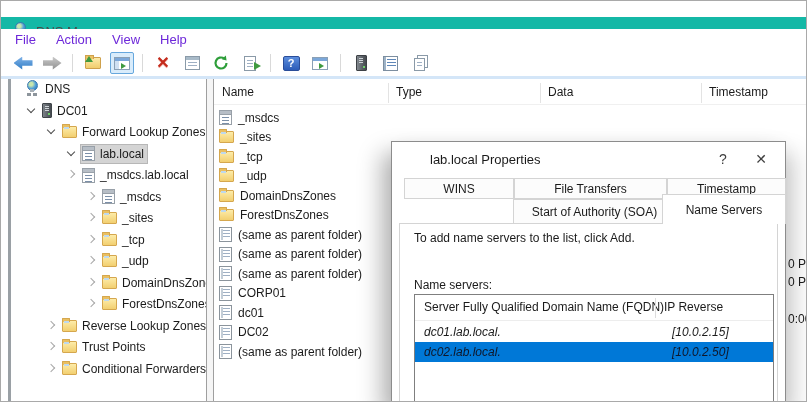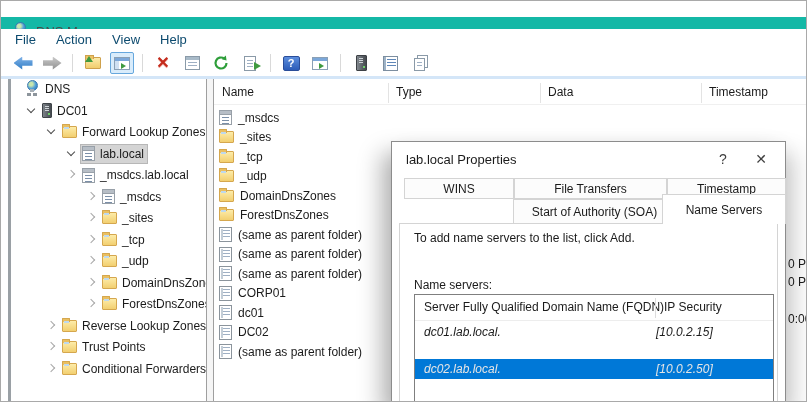--- a/index.html
+++ b/index.html
@@ -6,21 +6,21 @@
   html,body { width:807px; height:402px; }
   body { font-family:"Liberation Sans", sans-serif; font-size:12px; color:#1b1b1b; background:#fff; }
   #win { position:relative; width:807px; height:402px; background:#fff; border:1px solid #a9a9a9; overflow:hidden; }
 
   
   .titlebar { position:absolute; left:0; top:0; right:0; height:28px; background:#14b8a6; display:flex; align-items:center;margin-top:16px; }
   .title-text { margin-left:8px; font-size:13px; color:#4a4a4a; }
 
   
   .menubar { position:absolute; left:0; top:28px; right:0; height:21px; background:#fff; display:flex; align-items:center; padding-left:4px; }
-  .menu-item { padding:2px 10px; font-size:13px; color:#0c4a6e; }
+  .menu-item { padding:2px 10px; font-size:13px; color:#6d28d9; }
 
   
   .toolbar { position:absolute; left:0; top:49px; right:0; height:26px; background:#fff; display:flex; align-items:center; padding-left:10px; gap:5px; }
   .tbi { width:24px; height:22px; display:flex; align-items:center; justify-content:center; position:relative; }
   .tbi.pressed { background:#d9ecfb; border:1px solid #66a7dd; border-radius:2px; }
   .tsep { width:1px; height:18px; background:#d9d9d9; margin:0 3px; }
   .arr { width:19px; height:13px; }
   .arr-back { background:linear-gradient(#7fb2e8,#2f7cc4); clip-path:polygon(0 50%,46% 0,46% 28%,100% 28%,100% 72%,46% 72%,46% 100%); }
   .arr-fwd  { background:linear-gradient(#c9c9c9,#8f8f8f); clip-path:polygon(100% 50%,54% 0,54% 28%,0 28%,0 72%,54% 72%,54% 100%); }
   .mini-folder { position:relative; width:16px; height:12px; background:linear-gradient(#fceba9,#f1cd6e); border:1px solid #cfa14c; border-radius:1px; }
@@ -85,42 +85,42 @@
   .list-header { position:absolute; left:0; top:2px; right:0; height:24px; border-bottom:1px solid #f0f0f0; }
   .col-h { position:absolute; top:4px; font-size:12px; color:#1b1b1b; }
   .col-sep { position:absolute; top:2px; height:20px; width:1px; background:#e3e3e3; }
   .list-rows { position:absolute; left:0; top:29px; right:0; }
   .list-row { display:flex; align-items:center; height:19.5px; padding-left:5px; white-space:nowrap; }
   .list-row .lbl { margin-left:6px; }
   .ts-frag { position:absolute; left:787px; font-size:12px; color:#1b1b1b; white-space:nowrap; z-index:3; }
 
   
   .dialog { position:absolute; left:390px; top:140px; width:395px; height:263px; background:#fff; border:1px solid #8c8c8c; box-shadow:-10px 12px 22px rgba(0,0,0,.28), 10px 12px 22px rgba(0,0,0,.16); z-index:10; }
-  .dlg-title { position:absolute; left:0; top:0; right:0; height:34px; display:flex; align-items:center; }
+  .dlg-title { position:absolute; left:0; top:0; right:0; height:34px; display:flex; align-items:center;padding-left:24px; }
   .dlg-title-text { margin-left:14px; font-size:13px; }
   .dlg-btn { position:absolute; top:6px; width:30px; height:22px; display:flex; align-items:center; justify-content:center; font-size:14px; color:#3f3f3f; }
   .dlg-help { left:316px; }
   .dlg-close { left:354px; }
   .tabs-back { position:absolute; left:0; top:36px; right:0; height:21px; }
   .tabs-front { position:absolute; left:0; top:57px; right:0; height:25px; }
   .tab { position:absolute; top:0; height:100%; background:#fcfcfc; border:1px solid #d4d4d4; display:flex; align-items:center; justify-content:center; font-size:12px; color:#1b1b1b; }
   .tab.active { top:-5px; height:30px; background:#fff; border-bottom:none; z-index:6; }
   .tab-page { position:absolute; left:7px; right:7px; top:81px; bottom:-2px; background:#fff; border:1px solid #d4d4d4; z-index:2; }
   .instruction { position:absolute; left:14px; top:7px; font-size:12px; }
   .ns-label { position:absolute; left:14px; top:54px; font-size:12px; }
   .listbox { position:absolute; left:14px; top:70px; width:360px; height:114px; background:#fff; border:1px solid #7f7f7f; overflow:hidden; }
   .lb-header { position:absolute; left:0; top:0; right:0; height:26px; border-bottom:1px solid #ededed; }
   .lb-h-fqdn { position:absolute; left:9px; top:5px; }
   .lb-h-ip { position:absolute; left:249px; top:5px; }
   .lb-h-sep { position:absolute; left:240px; top:3px; height:20px; width:1px; background:#dcdcdc; }
   .lb-rows { position:absolute; left:0; top:27px; right:0;font-style:italic; }
   .lb-row { position:relative; height:20px; display:flex; align-items:center; }
   .lb-row .fqdn { position:absolute; left:9px; }
-  .lb-row .ip { position:absolute; left:233px;padding-left:8px; }
-  .lb-row.selected { background:#0078d7; color:#e5e5e5;margin-top:17px; }
+  .lb-row .ip { position:absolute; left:249px;padding-left:8px; }
+  .lb-row.selected { background:#0078d7; color:#0f172a; }
 </style>
 </head>
 <body>
 
 <div id="win">
 
   <div class="titlebar">
     <span class="icon icon-dns-root" style="margin-left:11px;"></span>
     <span class="title-text">DNS Manager</span>
   </div>
@@ -385,21 +385,21 @@
       <div class="tab" style="left:121px; width:163px;">Start of Authority (SOA)</div>
       <div class="tab active" style="left:270px; width:124px;">Name Servers</div>
     </div>
 
     <div class="tab-page">
       <div class="instruction">To add name servers to the list, click Add.</div>
       <div class="ns-label">Name servers:</div>
       <div class="listbox">
         <div class="lb-header">
           <span class="lb-h-fqdn">Server Fully Qualified Domain Name (FQDN)</span>
-          <span class="lb-h-ip">IP Security</span>
+          <span class="lb-h-ip">IP Reverse</span>
           <span class="lb-h-sep"></span>
         </div>
         <div class="lb-rows" id="lb-rows">
             <div class="lb-row">
               <span class="fqdn">dc01.lab.local.</span>
               <span class="ip">[10.0.2.15]</span>
             </div>
             <div class="lb-row selected">
               <span class="fqdn">dc02.lab.local.</span>
               <span class="ip">[10.0.2.50]</span>

